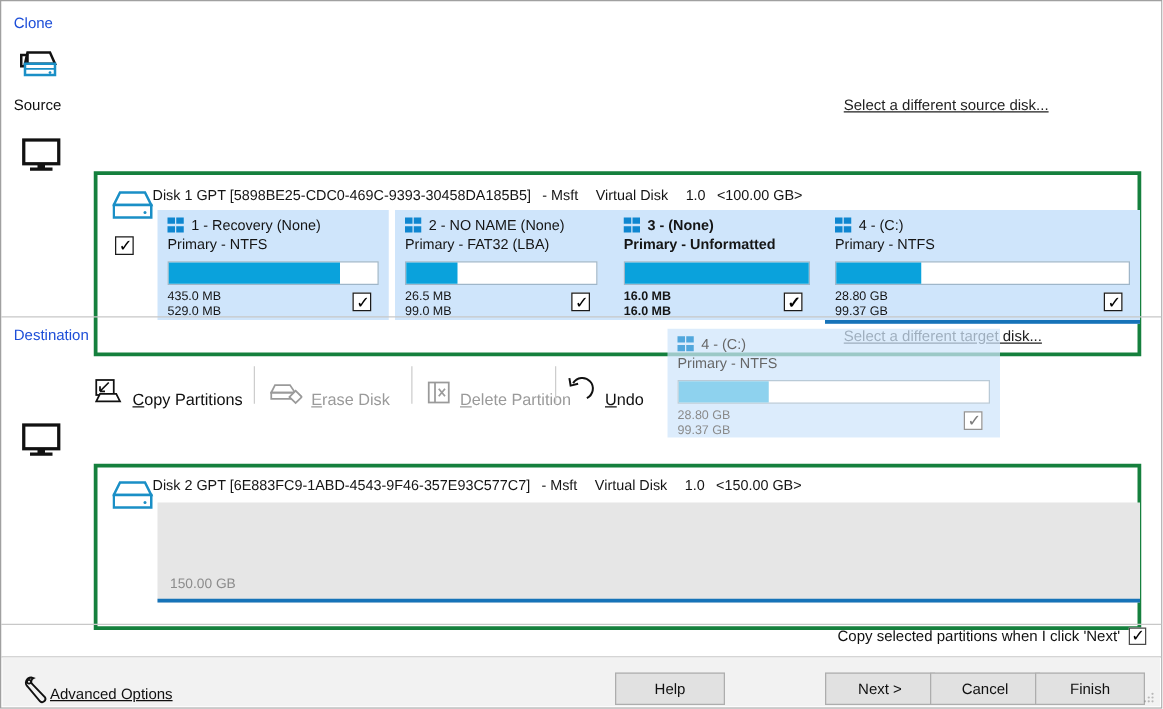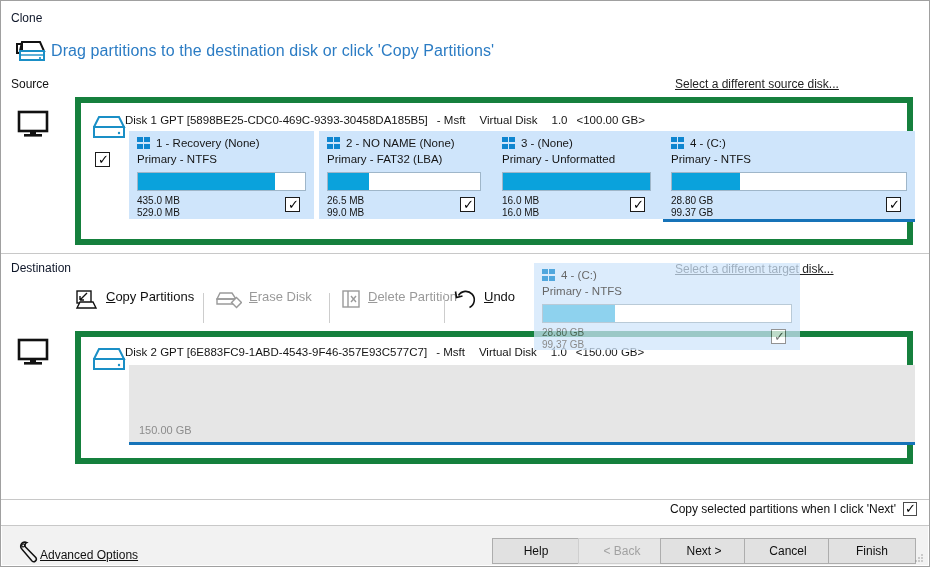--- a/index.html
+++ b/index.html
@@ -14,21 +14,21 @@
   }
   .app{
     position:absolute;left:0;top:0;width:930px;height:567px;
     border:1px solid #a0a0a0;
     box-sizing:border-box;
     background:#ffffff;
   }
 
   
   .section-label{
-    position:absolute;font-size:12px;color:#0f172a;
+    position:absolute;font-size:12px;color:#1d4ed8;
   }
   #src-label{left:10px;top:10px;}
   #dst-label{left:10px;top:260px;}
 
   .headline{
     position:absolute;left:50px;top:41px;
     font-size:16px;color:#2b7cc4;letter-spacing:0.1px;
     white-space:nowrap;
   }
 
@@ -41,23 +41,24 @@
   .link{
     position:absolute;font-size:12px;color:#1f1f1f;
     text-decoration:underline;cursor:pointer;white-space:nowrap;
   }
   #src-link{left:674px;top:76px;}
   #dst-link{left:674px;top:261px;}
 
   
   .disk-panel{
     position:absolute;
-    border:6px solid #15803d;
+    border:3px solid #15803d;
     background:#ffffff;
     box-sizing:border-box;
+    margin-top:40px;
   }
   #source-panel{left:74px;top:96px;width:838px;height:148px;}
   #dest-panel{left:74px;top:330px;width:838px;height:133px;}
 
   .disk-glyph{position:absolute;left:12px;top:10px;width:36px;height:28px;}
   #dest-panel .disk-glyph{top:8px;}
 
   .disk-title{
     position:absolute;left:44px;top:11px;
     font-size:11.5px;color:#151515;white-space:nowrap;
@@ -131,21 +132,21 @@
 
   
   .hline{position:absolute;left:0;right:0;height:1px;background:#c8c8c8;}
   #sep-dest{top:252px;}
   #sep-bottom{top:498px;}
   #sep-footer{top:524px;}
 
   
   .toolbar{position:absolute;left:74px;top:288px;height:38px;}
   .tbtn{
-    position:absolute;top:0;height:38px;display:flex;align-items:flex-start;
+    position:absolute;top:0;height:38px;display:flex;align-items:flex-end;
     font-size:13px;color:#101010;white-space:nowrap;cursor:pointer;
   }
   .tbtn.disabled{color:#9a9a9a;cursor:default;}
   .tbtn .lbl{margin-left:7px;}
   .tbtn .lbl u{text-decoration:underline;}
   .tsep{position:absolute;top:4px;width:1px;height:30px;background:#cdcdcd;}
 
   
   .ghost{
     position:absolute;left:533px;top:262px;width:266px;height:87px;
@@ -207,21 +208,20 @@
     <svg width="36" height="28" viewBox="0 0 36 28">
       <path d="M4 5 h5 v9 h-5 z" fill="none" stroke="#111" stroke-width="2"></path>
       <path d="M9 3 L27 3 L31 12 L7 12 Z" fill="none" stroke="#111" stroke-width="2"></path>
       <rect x="7" y="12" width="24" height="9" fill="#fff" stroke="#1a8fc6" stroke-width="2"></rect>
       <line x1="7" y1="16" x2="31" y2="16" stroke="#1a8fc6" stroke-width="1.4"></line>
       <circle cx="27" cy="19" r="1.1" fill="#1a8fc6"></circle>
     </svg>
   </div>
   <div id="src-text">Source</div>
 
-  <div class="headline">Drag partitions to the destination disk or click 'Copy Partitions'</div>
 
   <div class="sidebar-icon" id="src-monitor-icon">
     <svg width="36" height="30" viewBox="0 0 36 30">
       <rect x="4" y="3" width="28" height="19" fill="#fff" stroke="#111" stroke-width="2.6"></rect>
       <rect x="15" y="22" width="6" height="4" fill="#111"></rect>
       <rect x="9" y="25" width="18" height="2.6" fill="#111"></rect>
     </svg>
   </div>
 
   <div class="link" id="src-link">Select a different source disk...</div>
@@ -268,21 +268,21 @@
         </div>
         <div class="part-sizes">
           <div>26.5 MB</div>
           <div>99.0 MB</div>
         </div>
         <div class="part-check" style="left:141px;">
           <span class="tick">✓</span>
         </div>
       </div>
 
-      <div class="part" style="left:365px;width:195px;">
+      <div class="part" style="left:365px;width:195px;font-weight:bold;">
         <div class="part-head"><span class="winlogo"><i></i><i></i><i></i><i></i></span><span>3 -  (None)</span></div>
         <div class="part-sub">Primary - Unformatted</div>
         <div class="part-bar" style="width:149px;">
           <div class="fill" style="width:100%;"></div>
         </div>
         <div class="part-sizes">
           <div>16.0 MB</div>
           <div>16.0 MB</div>
         </div>
         <div class="part-check" style="left:136px;">
@@ -411,21 +411,20 @@
   <div class="footer">
     <div id="adv-icon">
       <svg width="26" height="26" viewBox="0 0 26 26">
         <path d="M9 2 a4.2 4.2 0 0 0 -3 7.2 L16 21 a2.6 2.6 0 0 0 4 -3.2 L9.5 7 a3 3 0 0 1 1.2 -4.4 z" fill="none" stroke="#111" stroke-width="1.5"></path>
         <circle cx="7.2" cy="5.4" r="1.5" fill="none" stroke="#111" stroke-width="1.3"></circle>
       </svg>
     </div>
     <div id="adv-link">Advanced Options</div>
 
     <div class="btn" id="btn-help">Help</div>
-    <div class="btn disabled" id="btn-back">&lt; Back</div>
     <div class="btn" id="btn-next">Next &gt;</div>
     <div class="btn" id="btn-cancel">Cancel</div>
     <div class="btn" id="btn-finish">Finish</div>
 
     <div class="grip">
       <svg width="10" height="10" viewBox="0 0 10 10">
         <circle cx="8" cy="2" r="0.9" fill="#8a8a8a"></circle>
         <circle cx="5" cy="5" r="0.9" fill="#8a8a8a"></circle>
         <circle cx="8" cy="5" r="0.9" fill="#8a8a8a"></circle>
         <circle cx="2" cy="8" r="0.9" fill="#8a8a8a"></circle>

